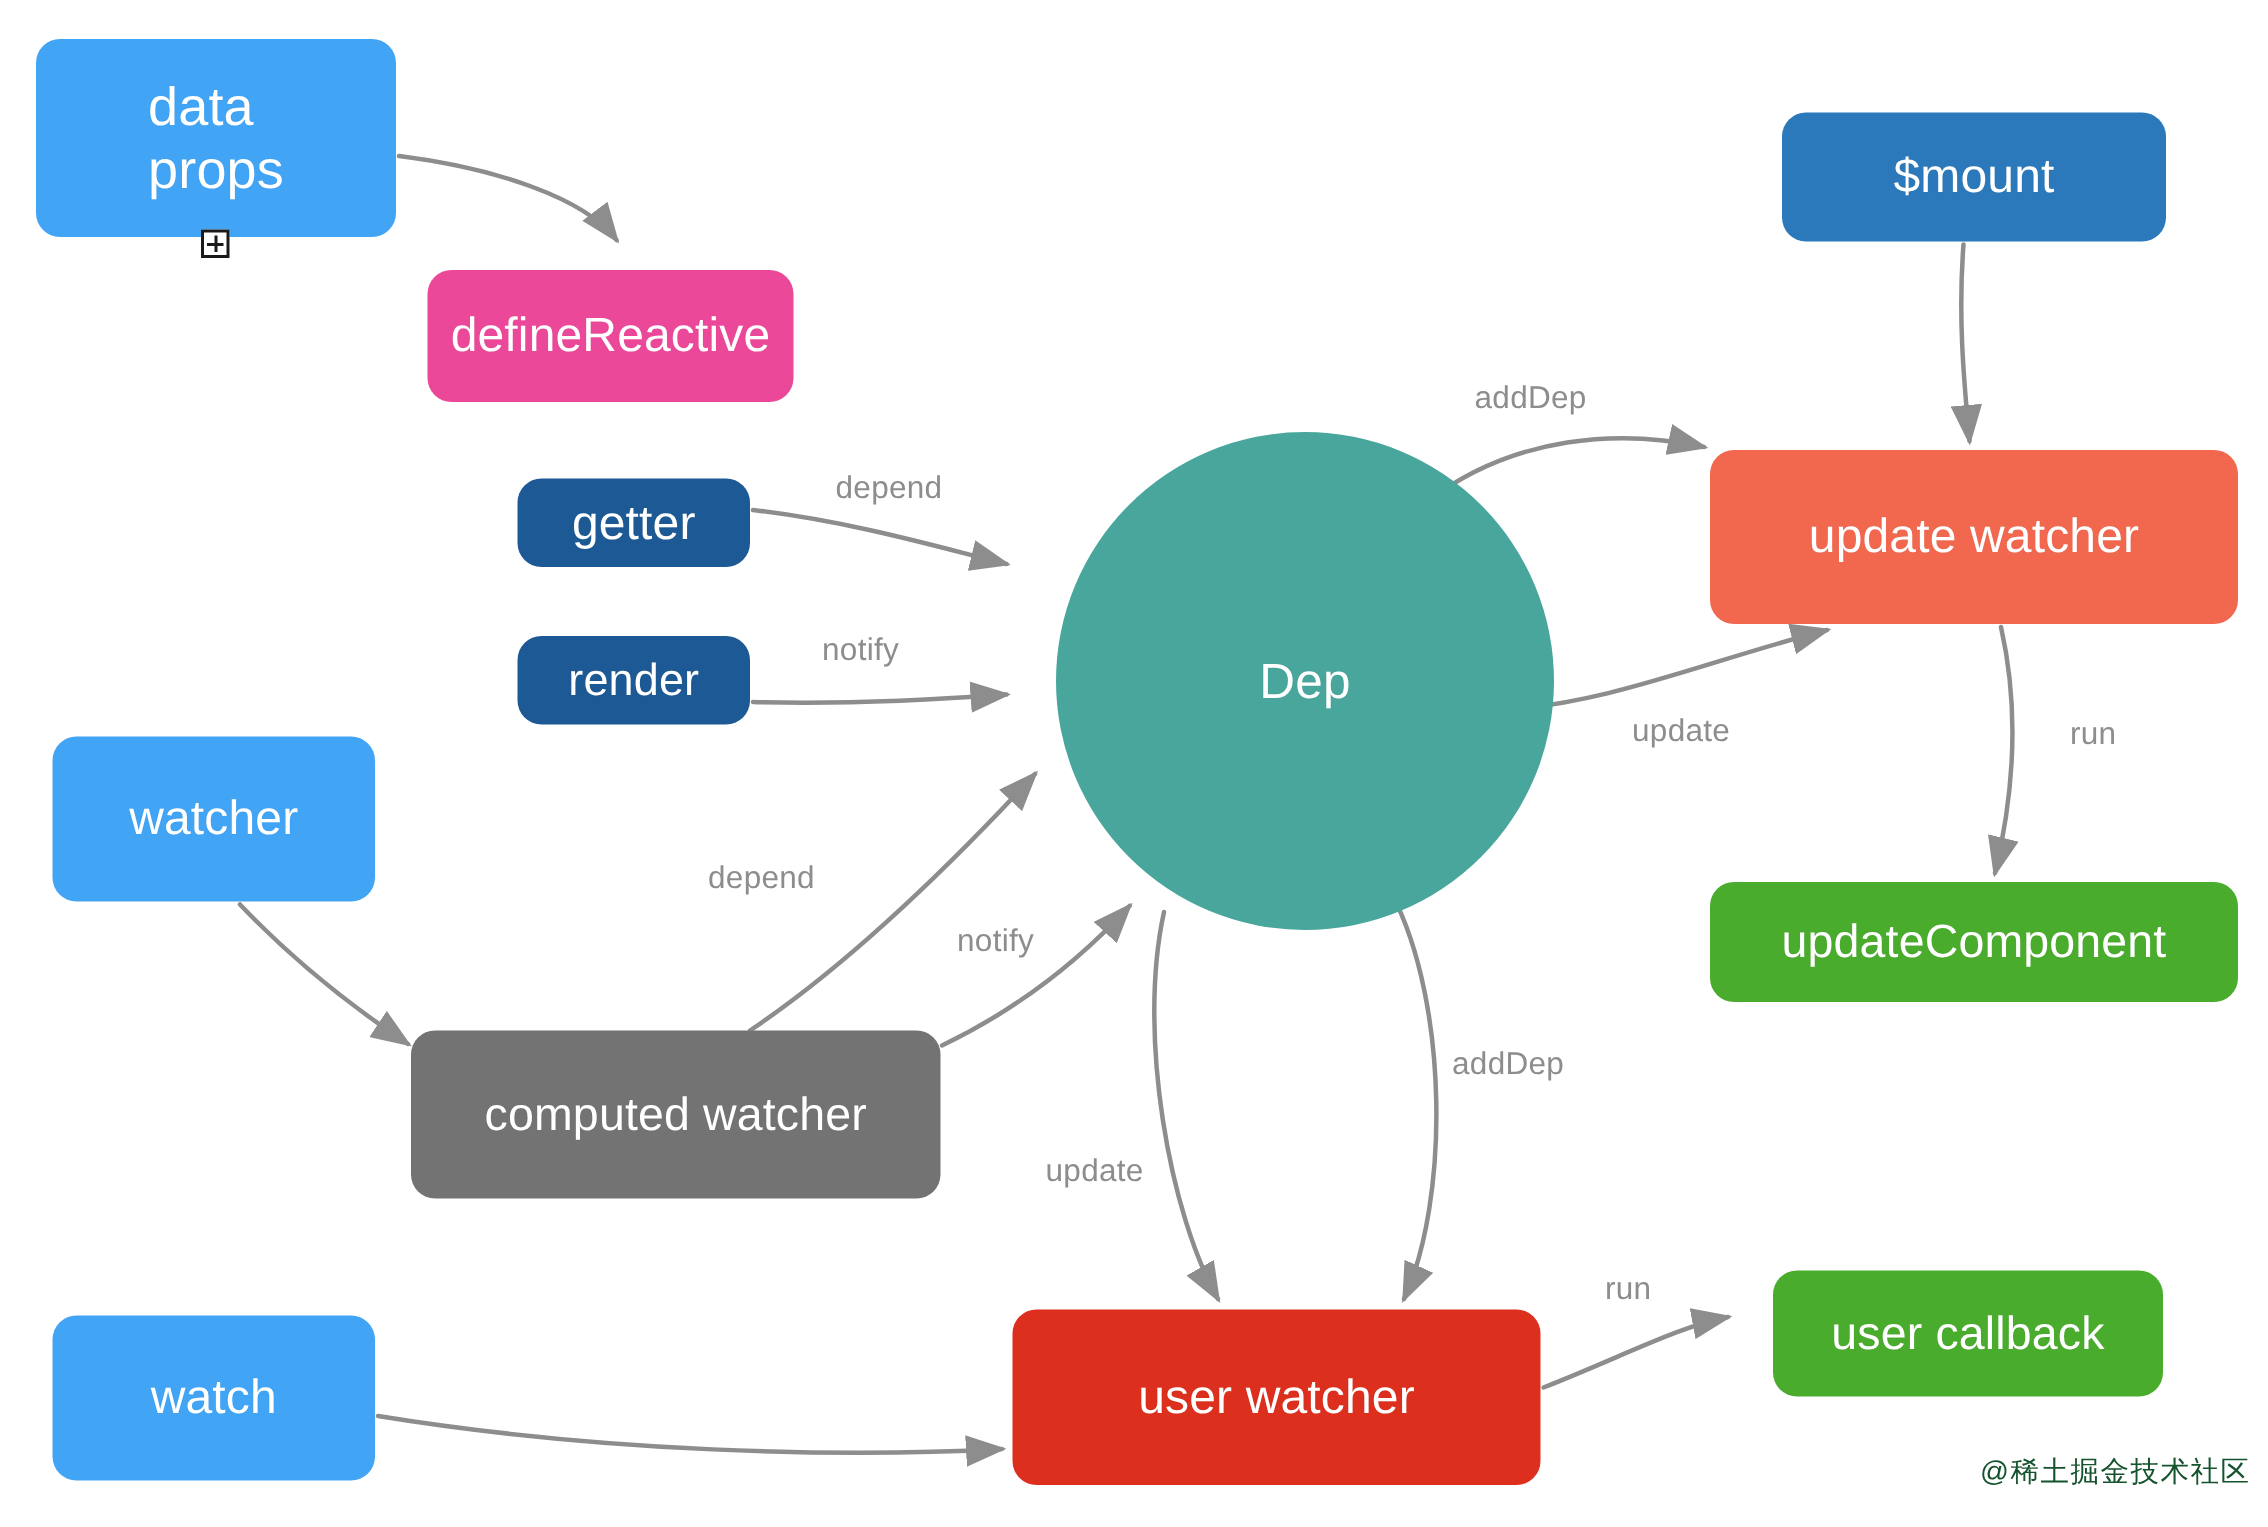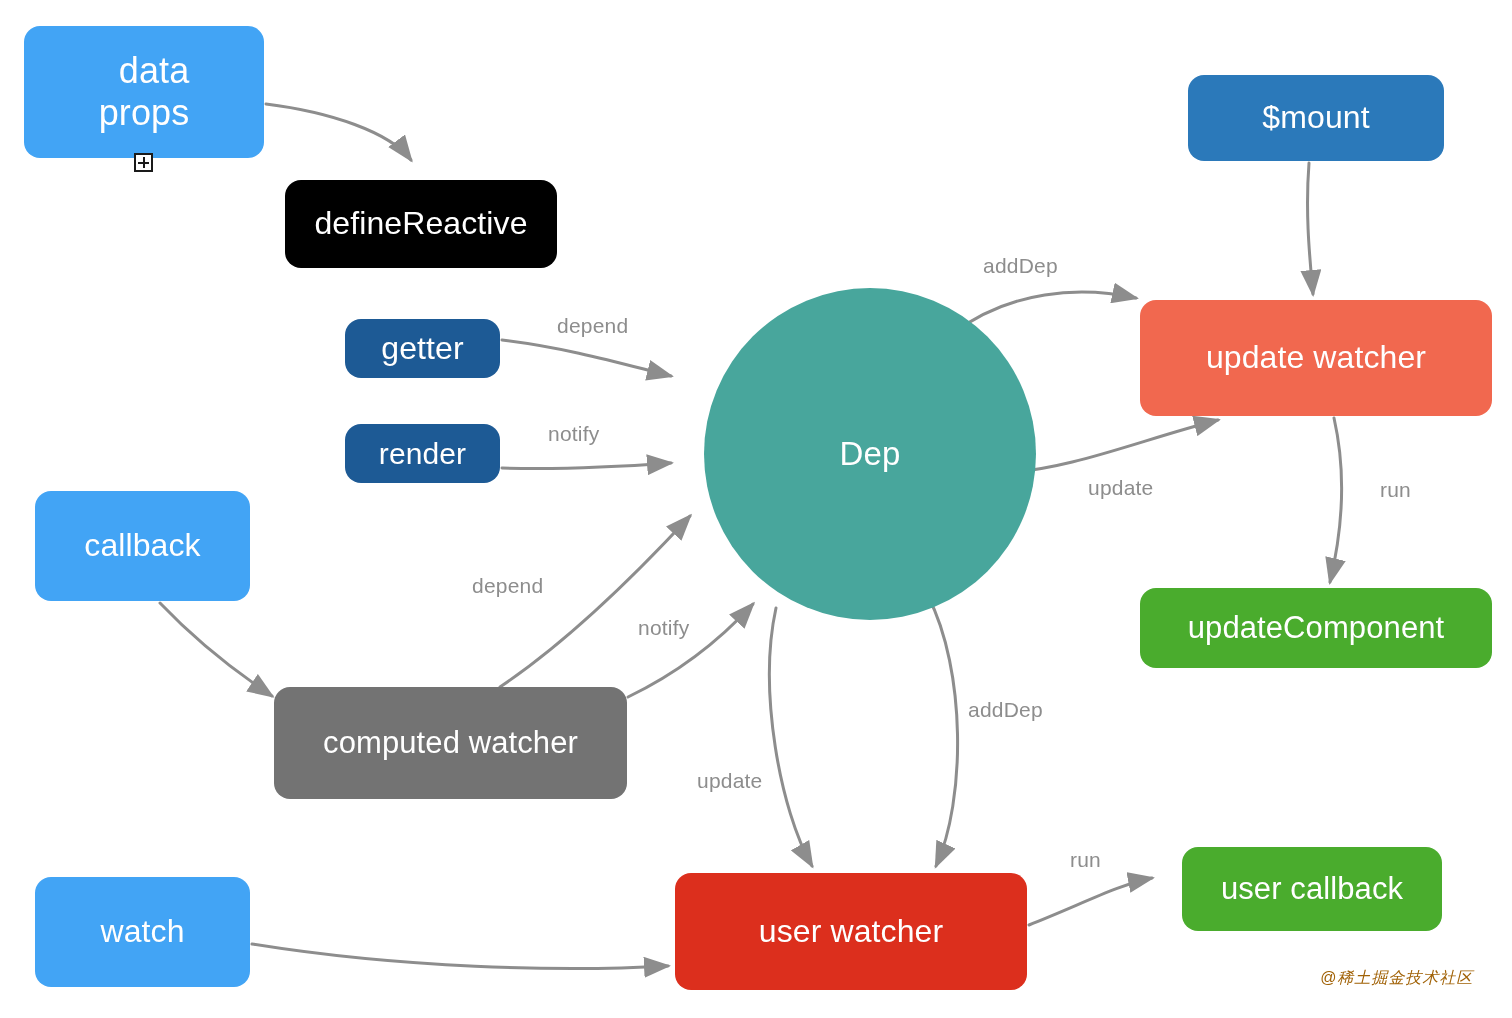--- a/index.html
+++ b/index.html
@@ -24,21 +24,21 @@
     top: 0;
     width: 1512px;
     height: 1018px;
     pointer-events: none;
   }
   .node {
     position: absolute;
     display: flex;
     align-items: center;
     justify-content: center;
-    text-align: right;
+    text-align: left;
     color: #ffffff;
     border-radius: 16px;
     line-height: 1.18;
     box-sizing: border-box;
     padding: 4px 10px;
     white-space: pre-line;
     font-weight: 400;
     letter-spacing: 0.1px;
     text-shadow: 0 0 1px rgba(0,0,0,0.06);
   }
@@ -48,25 +48,24 @@
   .edge-label {
     position: absolute;
     color: #8d8d8d;
     font-size: 21px;
     font-weight: 400;
     white-space: nowrap;
     letter-spacing: 0.2px;
   }
   #watermark {
     position: absolute;
-    color: #a16207;
-    font-size: 16px;
+    color: #14532d;
+    font-size: 19px;
     white-space: nowrap;
     letter-spacing: 1px;
-    font-style: italic;
   }
   #cursor-marker {
     position: absolute;
     width: 19px;
     height: 19px;
     border: 2px solid #1a1a1a;
     background: #ffffff;
     box-sizing: border-box;
   }
   #cursor-marker::before,
@@ -115,24 +114,24 @@
         <path d="M 776 608 C 758 690 780 810 812 866" fill="none" stroke="#8d8d8d" stroke-width="3" stroke-linecap="round" marker-end="url(#arrowhead)"></path>
         <path d="M 928 596 C 966 670 966 800 936 866" fill="none" stroke="#8d8d8d" stroke-width="3" stroke-linecap="round" marker-end="url(#arrowhead)"></path>
         <path d="M 252 944 C 400 968 560 972 668 966" fill="none" stroke="#8d8d8d" stroke-width="3" stroke-linecap="round" marker-end="url(#arrowhead)"></path>
         <path d="M 1029 925 C 1080 905 1120 884 1152 878" fill="none" stroke="#8d8d8d" stroke-width="3" stroke-linecap="round" marker-end="url(#arrowhead)"></path>
       </g>
   </svg>
 
   <div id="nodes-layer">
       <div class="node" style="left: 24px; top: 26px; width: 240px; height: 132px; background: rgb(66, 164, 245); font-size: 36px;">data
 props</div>
-      <div class="node" style="left: 285px; top: 180px; width: 272px; height: 88px; background: #000000; font-size: 32px;">defineReactive</div>
+      <div class="node" style="left: 285px; top: 180px; width: 244px; height: 88px; background: #ec4899; font-size: 32px;">defineReactive</div>
       <div class="node" style="left: 345px; top: 319px; width: 155px; height: 59px; background: rgb(29, 90, 149); font-size: 32px;">getter</div>
       <div class="node" style="left: 345px; top: 424px; width: 155px; height: 59px; background: rgb(29, 90, 149); font-size: 30px;">render</div>
-      <div class="node" style="left: 35px; top: 491px; width: 215px; height: 110px; background: rgb(66, 164, 245); font-size: 32px;">callback</div>
+      <div class="node" style="left: 35px; top: 491px; width: 215px; height: 110px; background: rgb(66, 164, 245); font-size: 32px;">watcher</div>
       <div class="node" style="left: 35px; top: 877px; width: 215px; height: 110px; background: rgb(66, 164, 245); font-size: 32px;">watch</div>
       <div class="node circle" style="left: 704px; top: 288px; width: 332px; height: 332px; background: rgb(72, 166, 156); font-size: 33px;">Dep</div>
       <div class="node" style="left: 274px; top: 687px; width: 353px; height: 112px; background: #737373; font-size: 31px;">computed watcher</div>
       <div class="node" style="left: 1188px; top: 75px; width: 256px; height: 86px; background: rgb(43, 121, 186); font-size: 32px;">$mount</div>
       <div class="node" style="left: 1140px; top: 300px; width: 352px; height: 116px; background: rgb(241, 104, 79); font-size: 32px;">update watcher</div>
       <div class="node" style="left: 1140px; top: 588px; width: 352px; height: 80px; background: rgb(74, 172, 45); font-size: 31px;">updateComponent</div>
       <div class="node" style="left: 675px; top: 873px; width: 352px; height: 117px; background: rgb(220, 47, 29); font-size: 32px;">user watcher</div>
       <div class="node" style="left: 1158px; top: 847px; width: 260px; height: 84px; background: rgb(74, 172, 45); font-size: 31px; margin-left: 24px;">user callback</div>
     </div>
   <div id="labels-layer">

